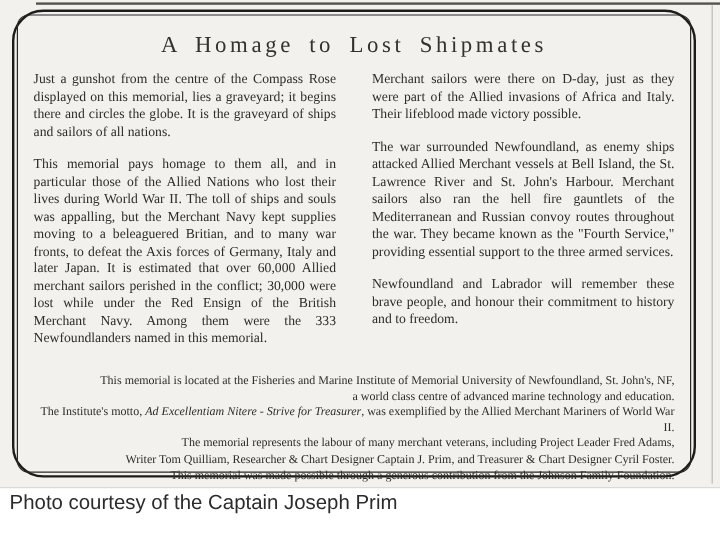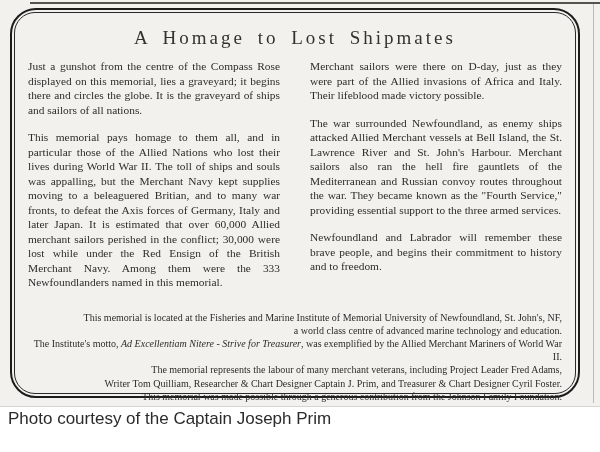--- a/index.html
+++ b/index.html
@@ -27,21 +27,21 @@
   }
 
   
   .plaque-outer {
     position: absolute; left: 10px; top: 8px; width: 570px; height: 390px;
     border: 2.5px solid #1d1c1a; border-radius: 26px;
     background: #f2f1ee;
   }
   .plaque-inner {
     position: absolute; inset: 2px;
-    border: 1px solid #2a2926; border-radius: 21px;
+    border: 1px solid #2a2926; border-radius: 10px;
     padding: 14px 13px 0 13px;
     color: #2e2c29;
   }
 
   .plaque-title {
     text-align: center;
     font-size: 19px; font-weight: normal;
     letter-spacing: 3px; word-spacing: 5px;
     color: #34322f;
     margin-bottom: 10px;
@@ -90,21 +90,21 @@
         <h1 class="plaque-title">A Homage to Lost Shipmates</h1>
 
         <div class="columns">
           <div class="col">
             <p>Just a gunshot from the centre of the Compass Rose displayed on this memorial, lies a graveyard; it begins there and circles the globe. It is the graveyard of ships and sailors of all nations.</p>
             <p>This memorial pays homage to them all, and in particular those of the Allied Nations who lost their lives during World War II.  The toll of ships and souls was appalling, but the Merchant Navy kept supplies moving to a beleaguered Britian, and to many war fronts, to defeat the Axis forces of Germany, Italy and later Japan.  It is estimated that over 60,000 Allied merchant sailors perished in the conflict; 30,000 were lost while under the Red Ensign of the British Merchant Navy.  Among them were the 333 Newfoundlanders named in this memorial.</p>
           </div>
           <div class="col">
             <p>Merchant sailors were there on D-day, just as they were part of the Allied invasions of Africa and Italy.  Their lifeblood made victory possible.</p>
             <p>The war surrounded Newfoundland, as enemy ships attacked Allied Merchant vessels at Bell Island, the St. Lawrence River and St. John's Harbour.  Merchant sailors also ran the hell fire gauntlets of the Mediterranean and Russian convoy routes throughout the war.  They became known as the "Fourth Service," providing essential support to the three armed services.</p>
-            <p>Newfoundland and Labrador will remember these brave people, and begins their commitment to history and to freedom.</p>
+            <p>Newfoundland and Labrador will remember these brave people, and honour their commitment to history and to freedom.</p>
           </div>
         </div>
 
         <div class="plaque-footer">
           <div>This memorial is located at the Fisheries and Marine Institute of Memorial University of Newfoundland, St. John's, NF,</div>
           <div>a world class centre of advanced marine technology and education.</div>
           <div><span>The Institute's motto, </span><em>Ad Excellentiam Nitere - Strive for Treasurer</em><span>, was exemplified by the Allied Merchant Mariners of World War II.</span></div>
           <div>The memorial represents the labour of many merchant veterans, including Project Leader Fred Adams,</div>
           <div>Writer Tom Quilliam, Researcher &amp; Chart Designer Captain J. Prim, and Treasurer &amp; Chart Designer Cyril Foster.</div>
           <div>This memorial was made possible through a generous contribution from the Johnson Family Foundation.</div>

